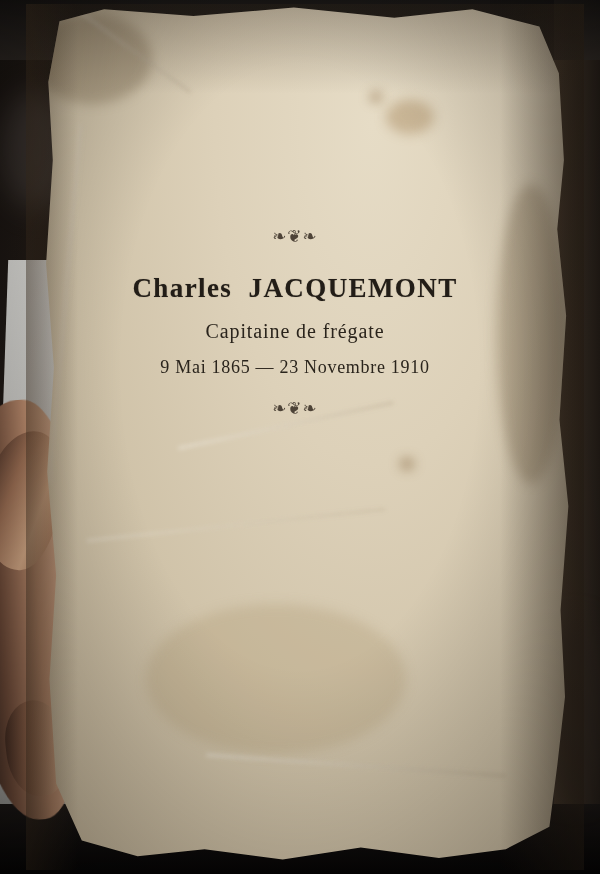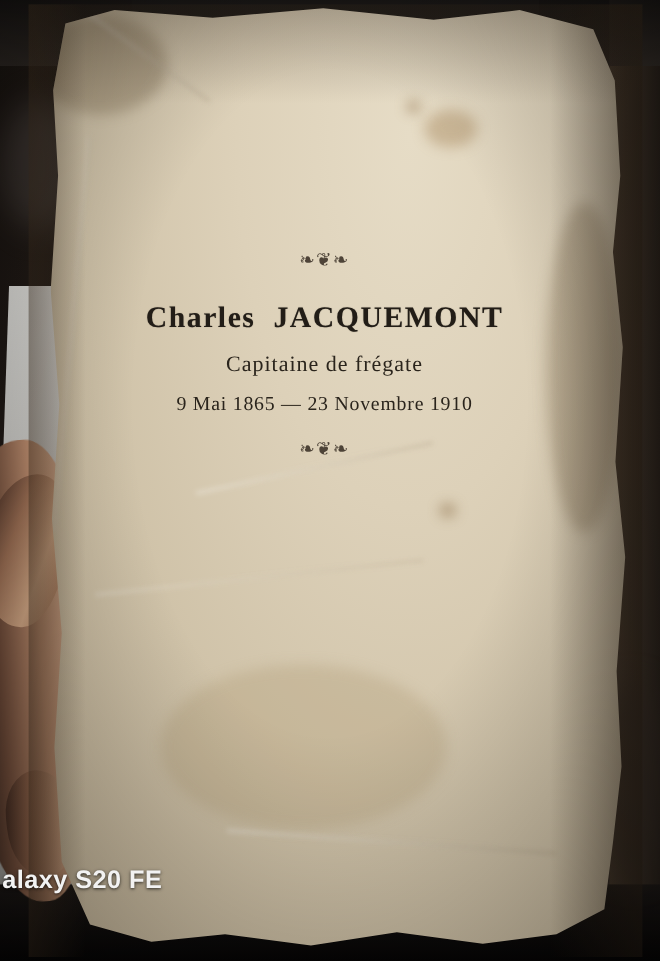--- a/index.html
+++ b/index.html
@@ -266,14 +266,13 @@
   <div class="text-block">
     <div class="ornament top">❧❦❧</div>
     <h1 class="doc-title">Charles  JACQUEMONT</h1>
     <div class="doc-subtitle">Capitaine de frégate</div>
     <div class="doc-dates">9 Mai 1865 — 23 Novembre 1910</div>
     <div class="ornament bottom">❧❦❧</div>
   </div>
 
   <div class="vignette"></div>
 
-  <div class="watermark">alaxy S20 FE</div>
 </div>
 
 </body></html>

